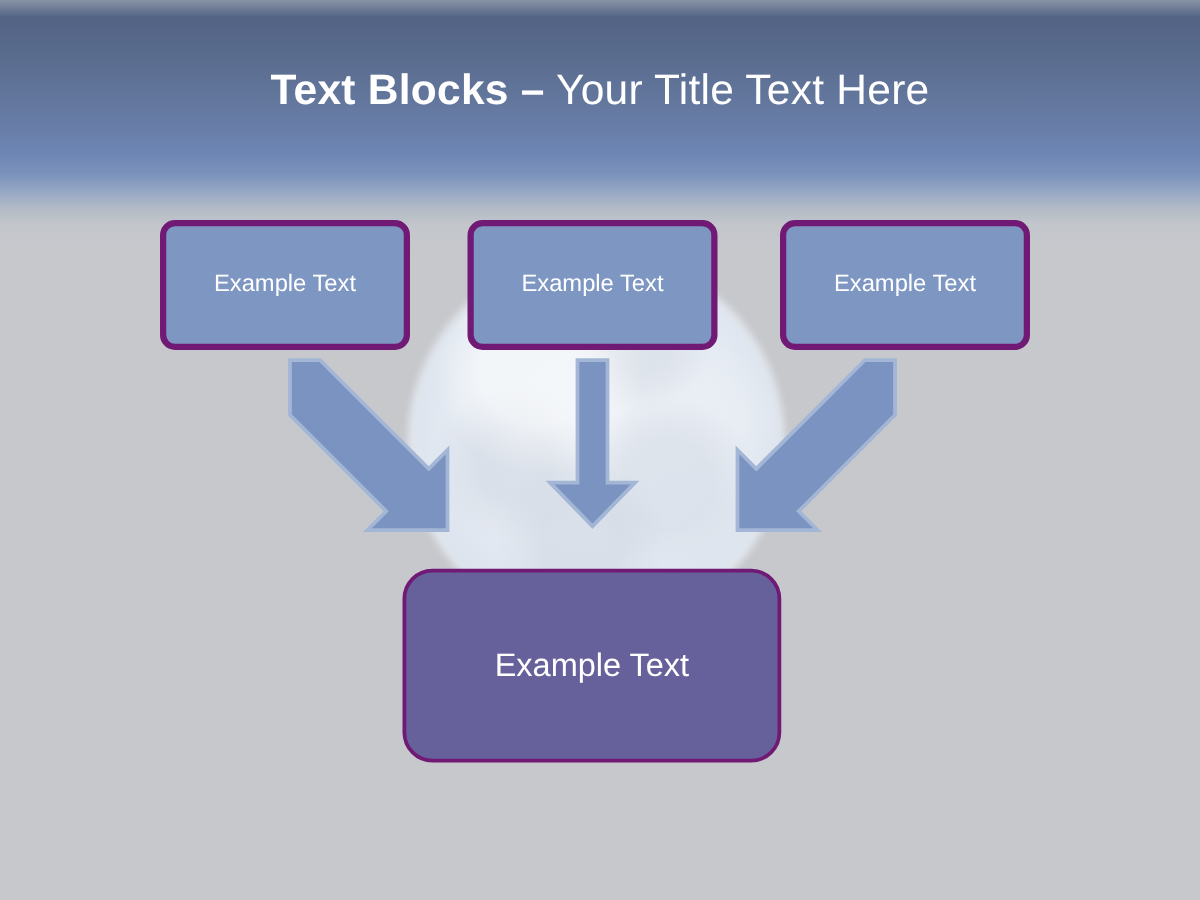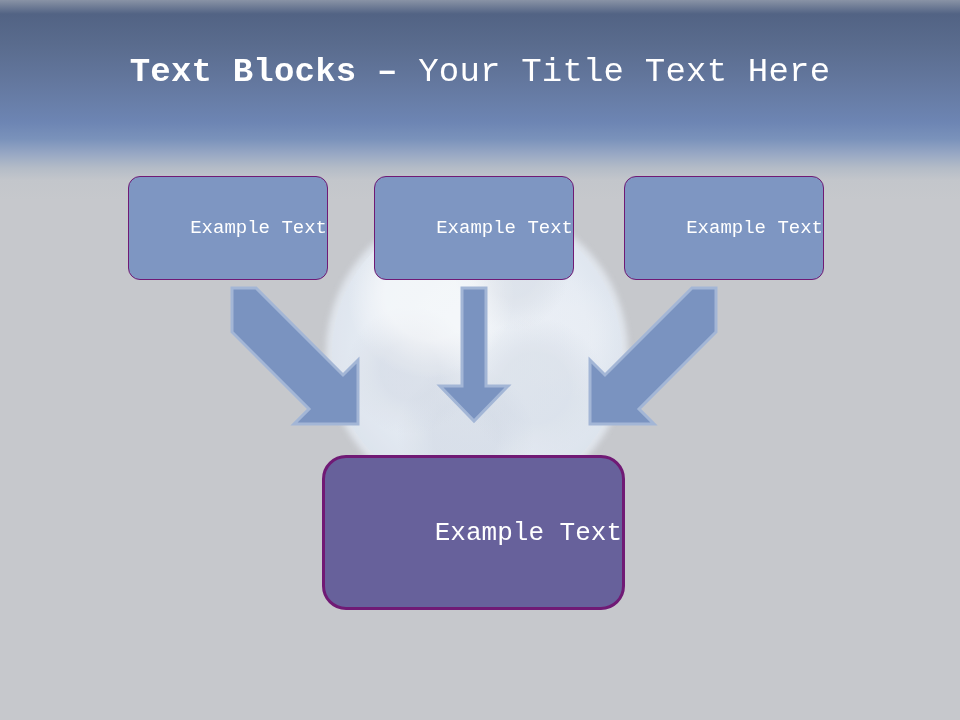--- a/index.html
+++ b/index.html
@@ -6,21 +6,21 @@
     margin: 0;
     padding: 0;
     background: #ffffff;
   }
 
   #slide {
     position: relative;
     width: 960px;
     height: 720px;
     overflow: hidden;
-    font-family: Liberation Mono, monospace;
+    font-family: Liberation Sans, sans-serif;
     background: #c6c8cc;
   }
 
   
   .bg-base {
     position: absolute;
     inset: 0;
     background: linear-gradient(to bottom,
         #4a5c7d 0px,
         #51628285 0px,
@@ -83,23 +83,23 @@
   }
   .title .strong { font-weight: bold; }
   .title .light  { font-weight: normal; }
 
   
   .box {
     position: absolute;
     box-sizing: border-box;
     display: flex;
     align-items: center;
-    justify-content: flex-end;
+    justify-content: center;
     color: #ffffff;
-    border: 1px solid #701a75;
+    border: 5px solid #701a75;
   }
   .box-top {
     width: 200px;
     height: 104px;
     border-radius: 12px;
     background: #7e96c2;
     font-size: 19px;
     top: 176px;
   }
   .box-1 { left: 128px; }

